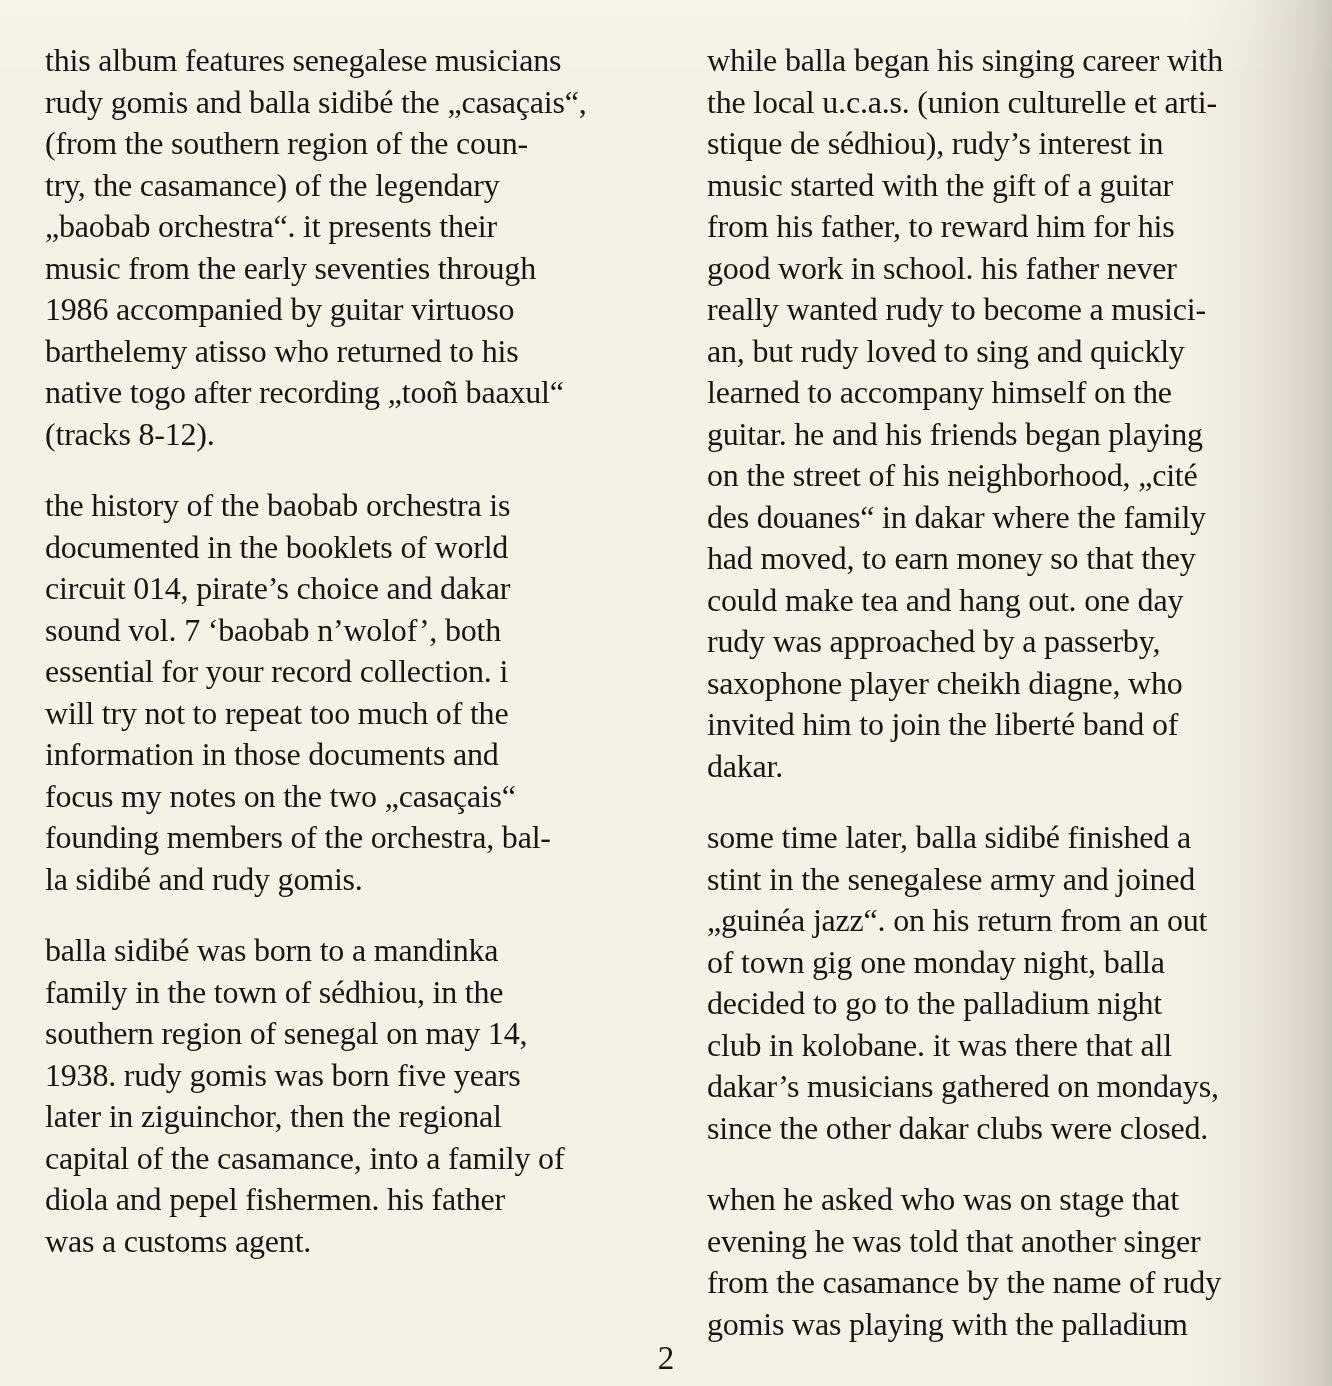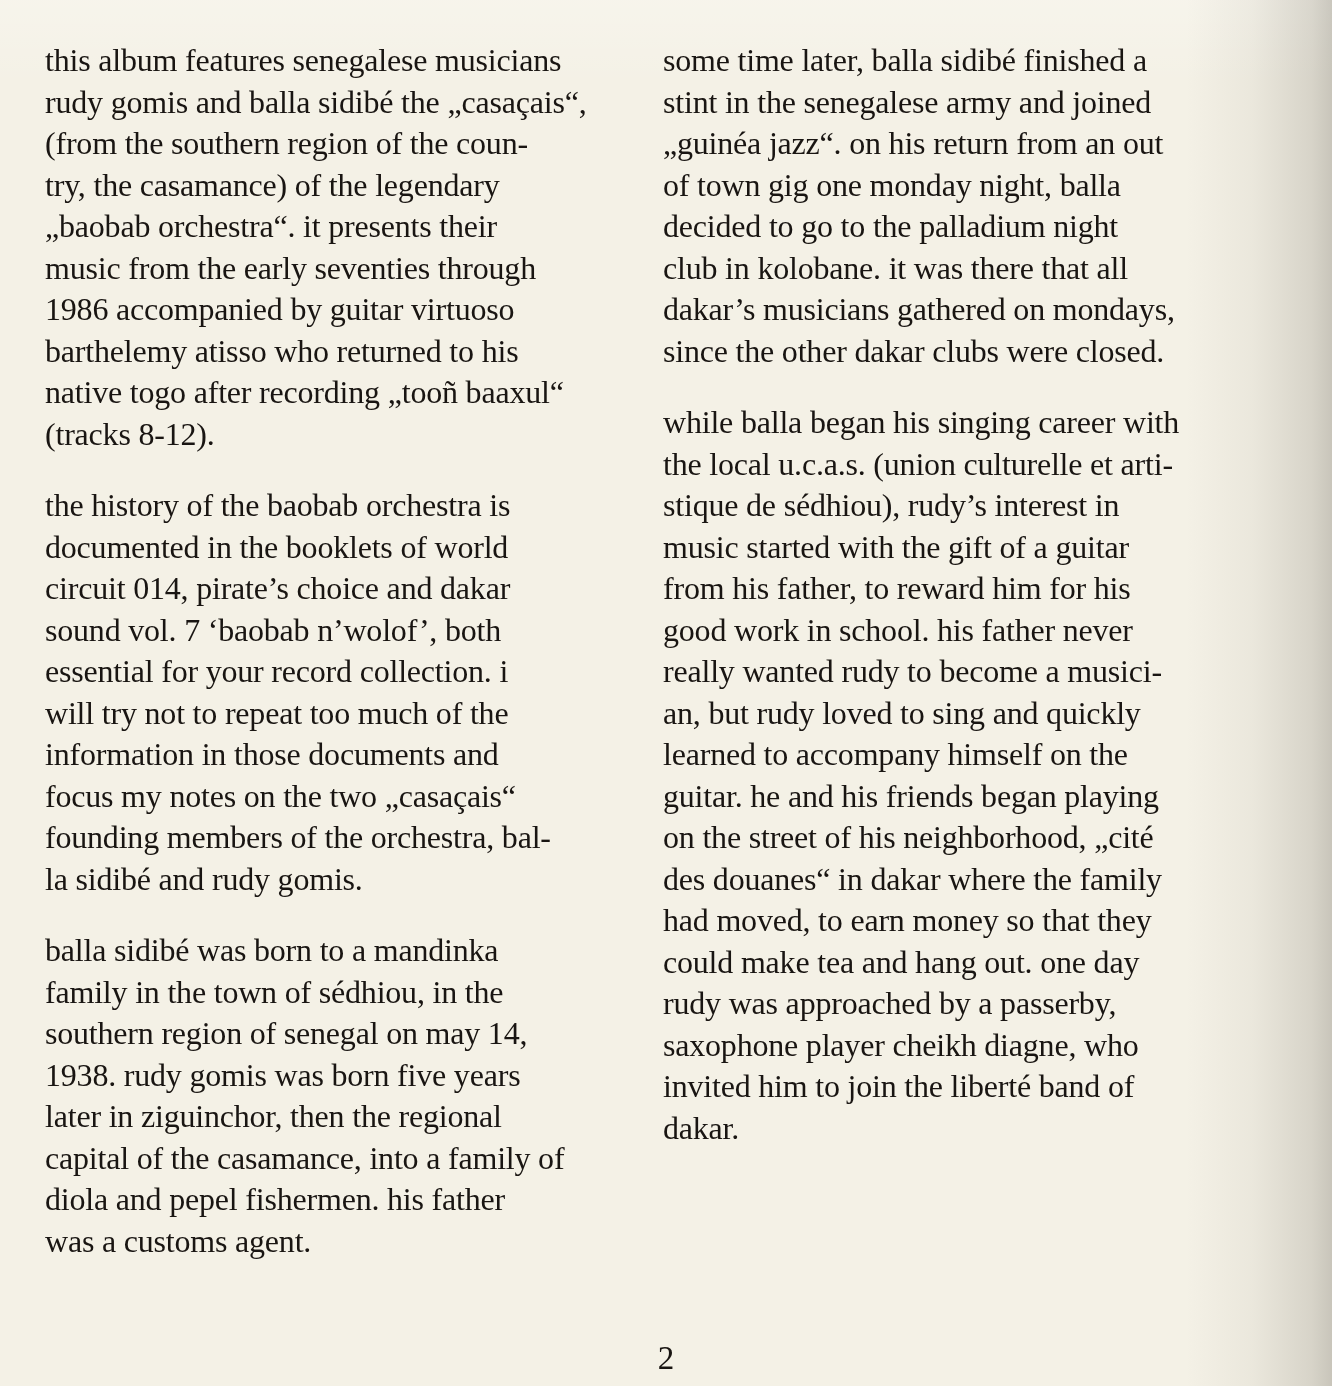--- a/index.html
+++ b/index.html
@@ -27,20 +27,21 @@
         rgba(255,255,252,0.25) 0%,
         rgba(0,0,0,0) 6%),
       #f4f1e6;
     font-family: "Liberation Serif", "DejaVu Serif", serif;
     color: #191512;
   }
   .columns {
     display: flex;
     box-sizing: border-box;
     padding: 40px 30px 0 45px;
+    gap: 44px;
   }
   .col {
     flex: 0 0 auto;
   }
   .col-left  { width: 618px; }
   .col-right { width: 595px; }
   .para {
     margin: 0 0 30px 0;
     font-size: 32px;
     line-height: 41.5px;
@@ -88,42 +89,46 @@
       <p class="para">balla sidibé was born to a mandinka
 family in the town of sédhiou, in the
 southern region of senegal on may 14,
 1938. rudy gomis was born five years
 later in ziguinchor, then the regional
 capital of the casamance, into a family of
 diola and pepel fishermen. his father
 was a customs agent.</p>
     </div>
     <div class="col col-right">
-      <p class="para">some time later, balla sidibé finished a
-stint in the senegalese army and joined
-„guinéa jazz“. on his return from an out
-of town gig one monday night, balla
-decided to go to the palladium night
-club in kolobane. it was there that all
-dakar’s musicians gathered on mondays,
-since the other dakar clubs were closed.</p>
       <p class="para">while balla began his singing career with
 the local u.c.a.s. (union culturelle et arti-
 stique de sédhiou), rudy’s interest in
 music started with the gift of a guitar
 from his father, to reward him for his
 good work in school. his father never
 really wanted rudy to become a musici-
 an, but rudy loved to sing and quickly
 learned to accompany himself on the
 guitar. he and his friends began playing
 on the street of his neighborhood, „cité
 des douanes“ in dakar where the family
 had moved, to earn money so that they
 could make tea and hang out. one day
 rudy was approached by a passerby,
 saxophone player cheikh diagne, who
 invited him to join the liberté band of
 dakar.</p>
+      <p class="para">some time later, balla sidibé finished a
+stint in the senegalese army and joined
+„guinéa jazz“. on his return from an out
+of town gig one monday night, balla
+decided to go to the palladium night
+club in kolobane. it was there that all
+dakar’s musicians gathered on mondays,
+since the other dakar clubs were closed.</p>
+      <p class="para">when he asked who was on stage that
+evening he was told that another singer
+from the casamance by the name of rudy
+gomis was playing with the palladium</p>
     </div>
   </div>
   <div class="page-number">2</div>
 </div>
 
 </body></html>

